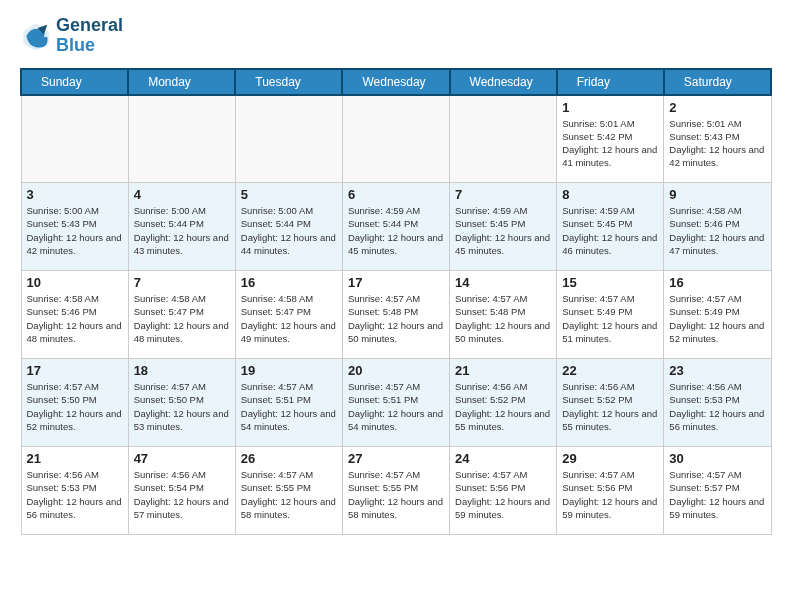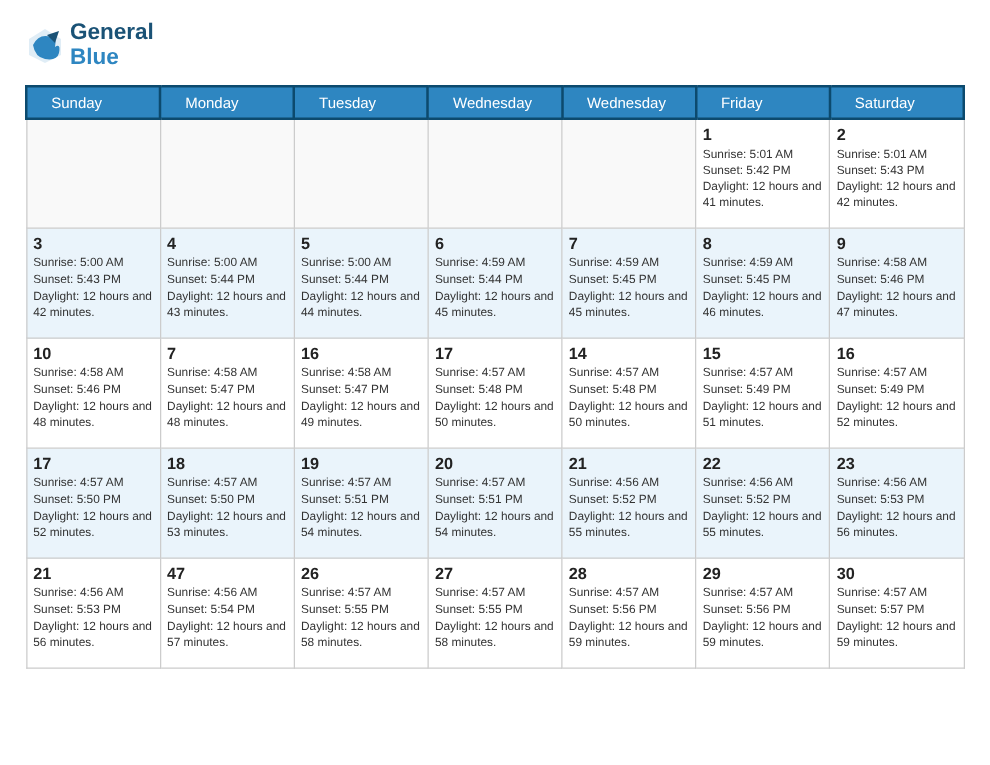--- a/index.html
+++ b/index.html
@@ -289,21 +289,21 @@
 Sunset: 5:55 PM
 Daylight: 12 hours and 58 minutes.</div>
           </td>
           <td>
             <span class="day-num">27</span>
             <div class="day-info" style="white-space: pre-line;">Sunrise: 4:57 AM
 Sunset: 5:55 PM
 Daylight: 12 hours and 58 minutes.</div>
           </td>
           <td>
-            <span class="day-num">28</span>
+            <span class="day-num">24</span>
             <div class="day-info" style="white-space: pre-line;">Sunrise: 4:57 AM
 Sunset: 5:56 PM
 Daylight: 12 hours and 59 minutes.</div>
           </td>
           <td>
             <span class="day-num">29</span>
             <div class="day-info" style="white-space: pre-line;">Sunrise: 4:57 AM
 Sunset: 5:56 PM
 Daylight: 12 hours and 59 minutes.</div>
           </td>

